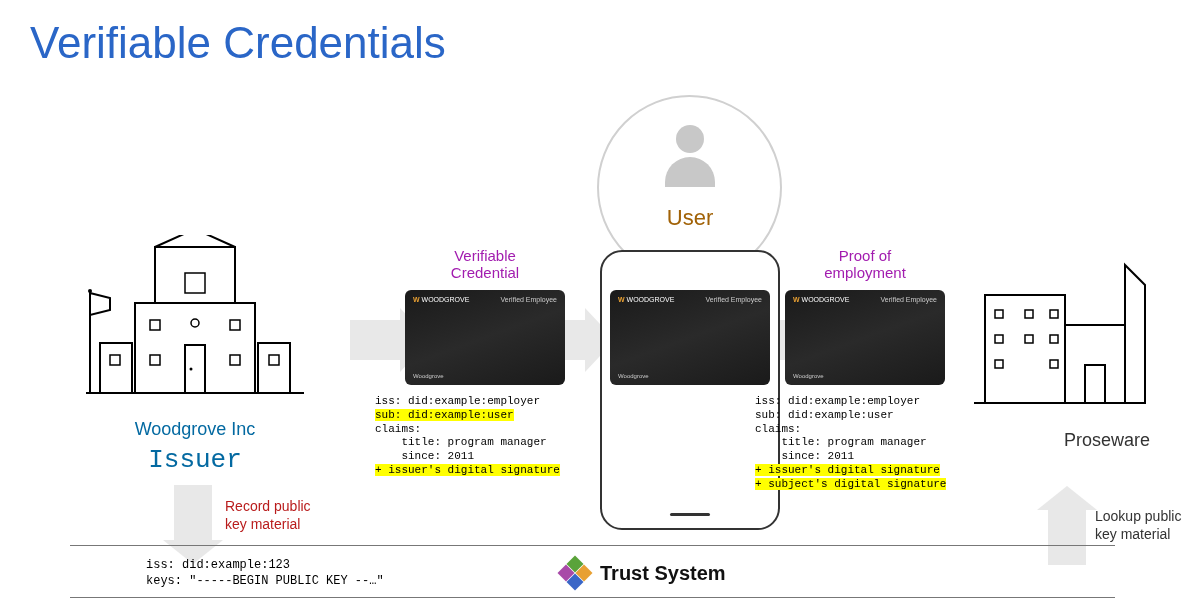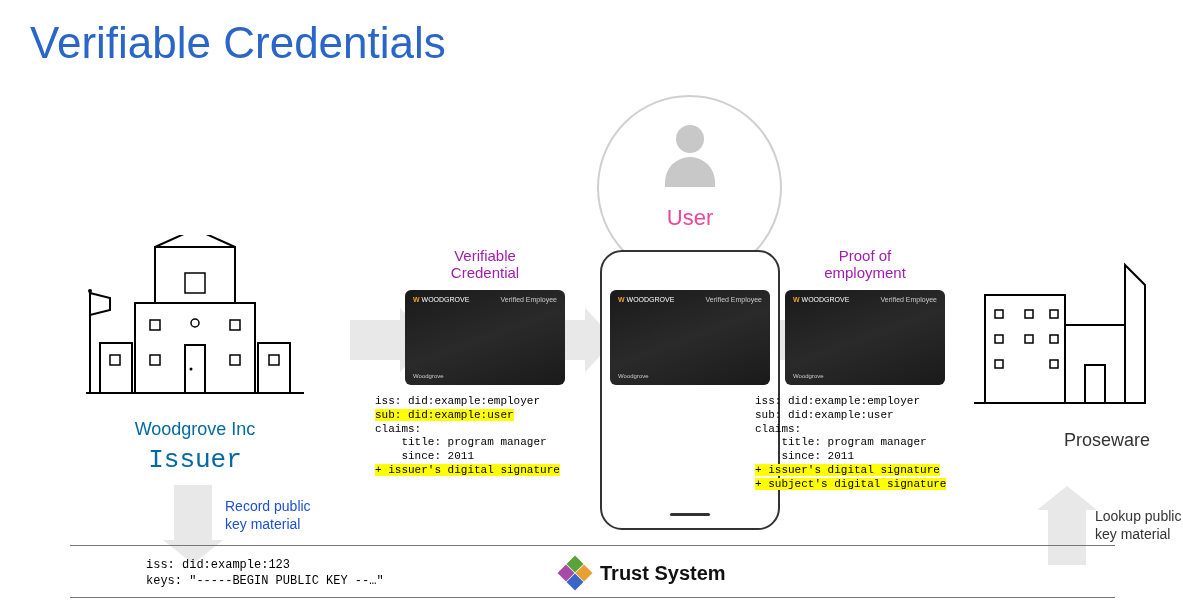--- a/index.html
+++ b/index.html
@@ -157,21 +157,21 @@
     height: 30px;
     background: #c8c8c8;
     border-radius: 25px 25px 0 0;
     margin: 4px auto 0;
   }
   .user-label {
     position: absolute;
     left: 640px;
     top: 110px;
     font-size: 22px;
-    color: #ec4899;
+    color: #a16207;
     text-align: center;
     width: 100px;
   }
   
   .verifier-box {
     position: absolute;
     left: 970px;
     top: 140px;
     text-align: center;
   }
@@ -199,21 +199,21 @@
     left: -11px;
     border-top: 24px solid #e8e8e8;
     border-left: 30px solid transparent;
     border-right: 30px solid transparent;
   }
   .arrow-down-label {
     position: absolute;
     left: 225px;
     top: 402px;
     font-size: 14px;
-    color: #1d4ed8;
+    color: #b91c1c;
     width: 110px;
     line-height: 1.3;
   }
   .arrow-up {
     position: absolute;
     left: 1048px;
     top: 415px;
     width: 38px;
     height: 55px;
     background: #e8e8e8;

